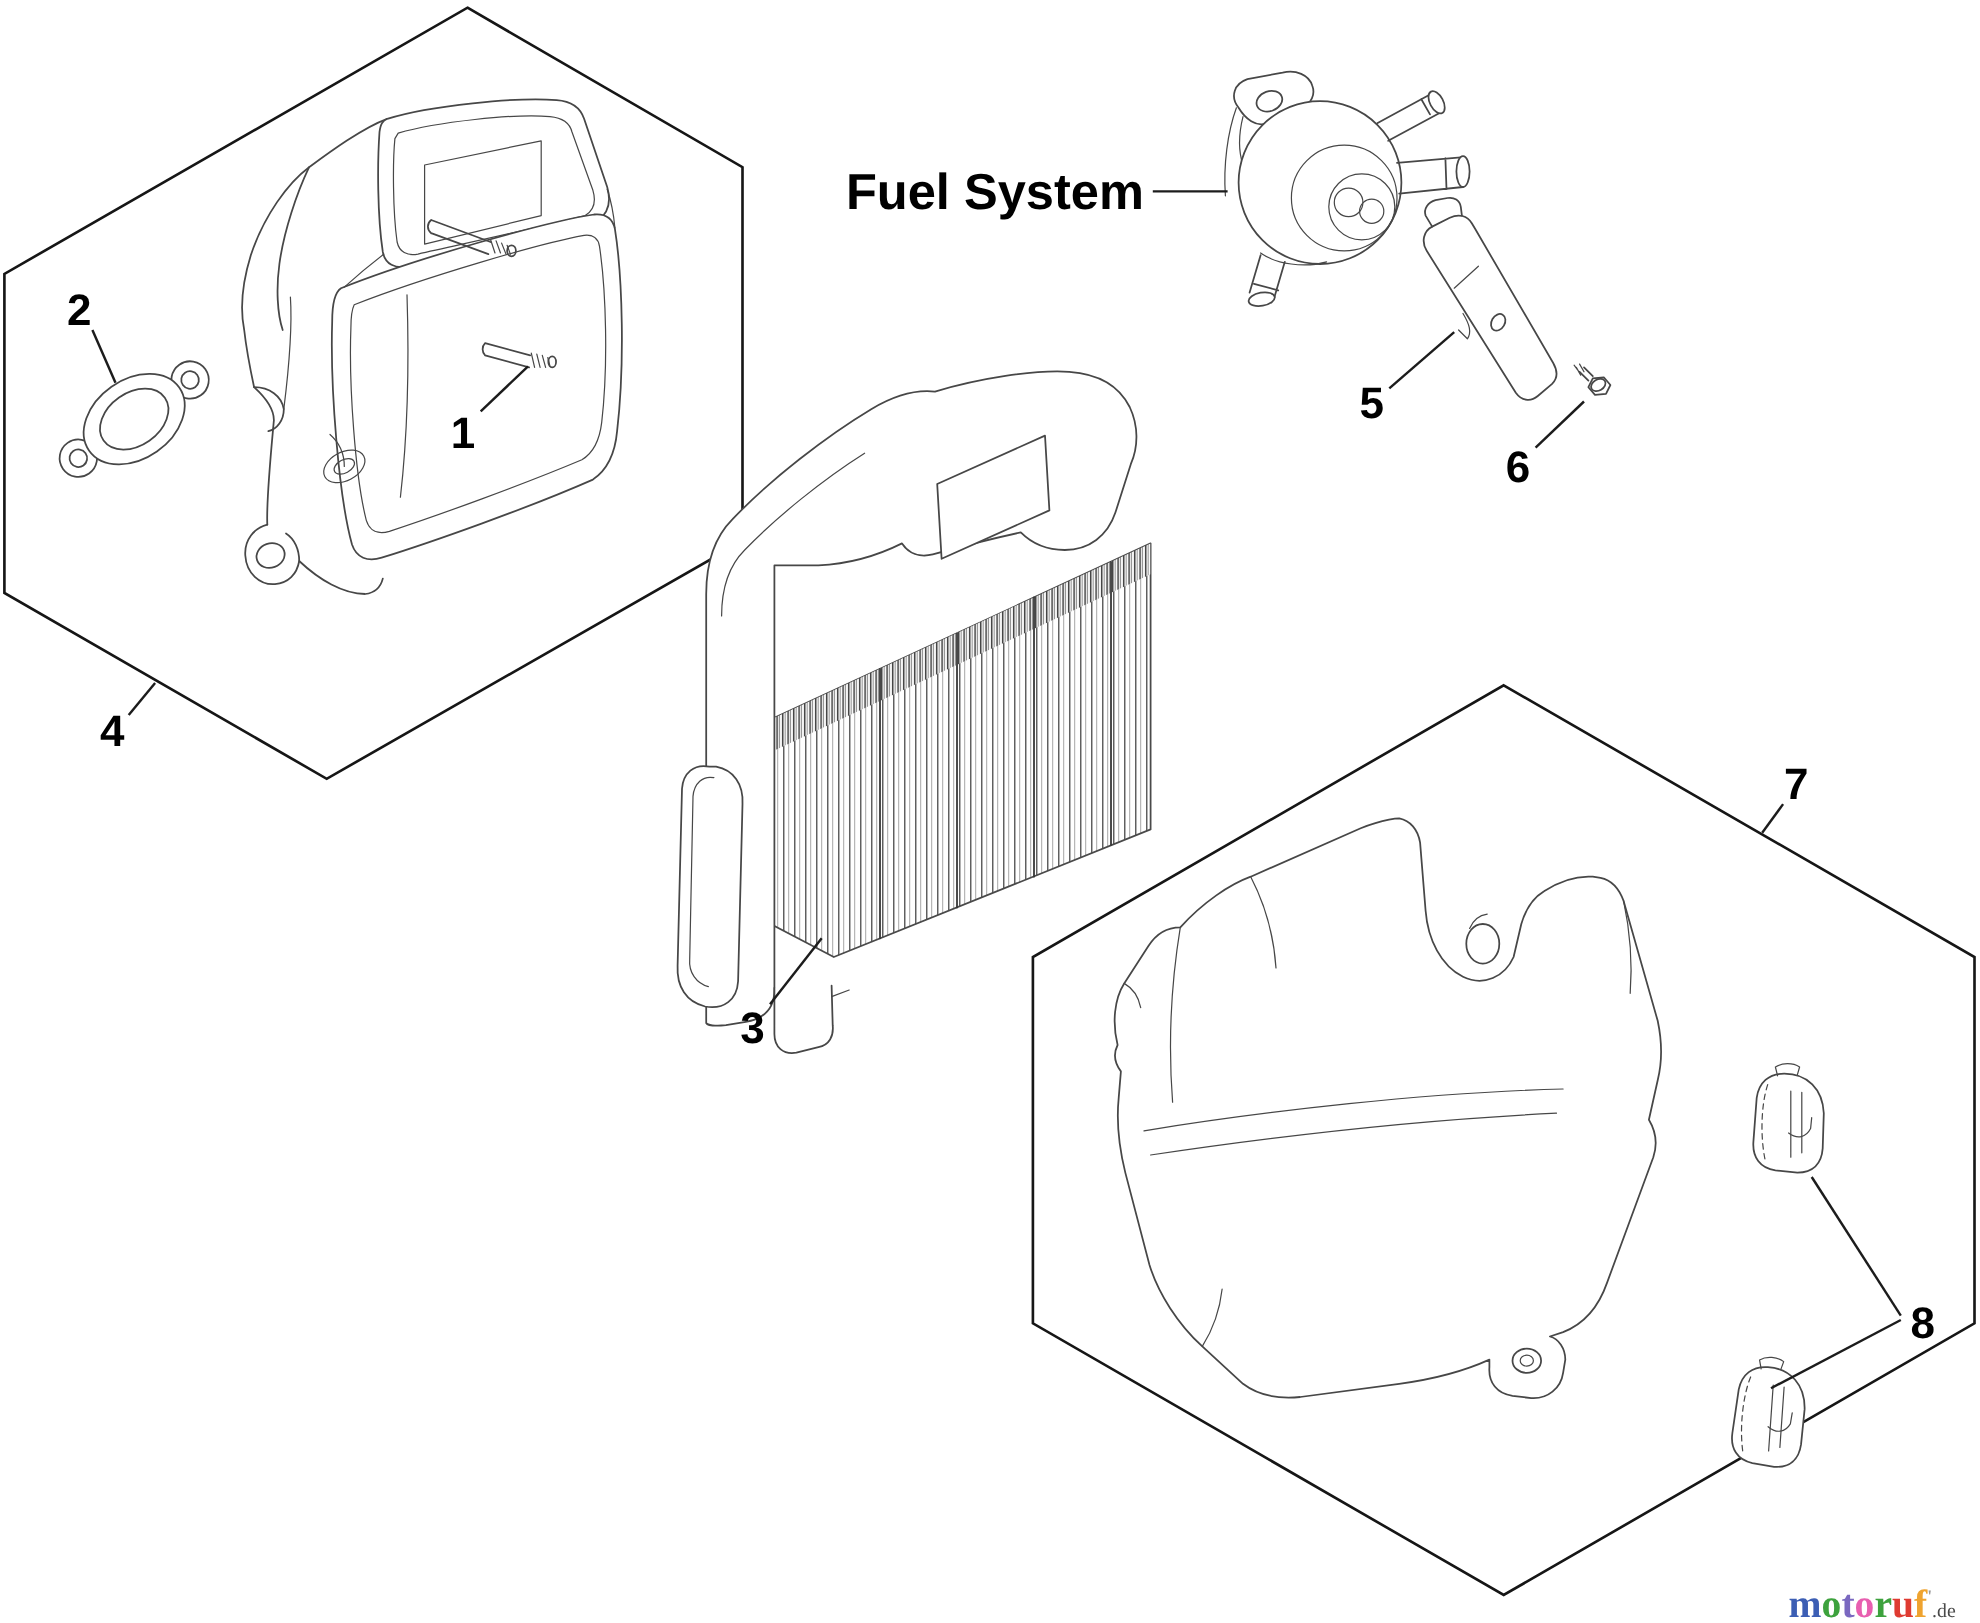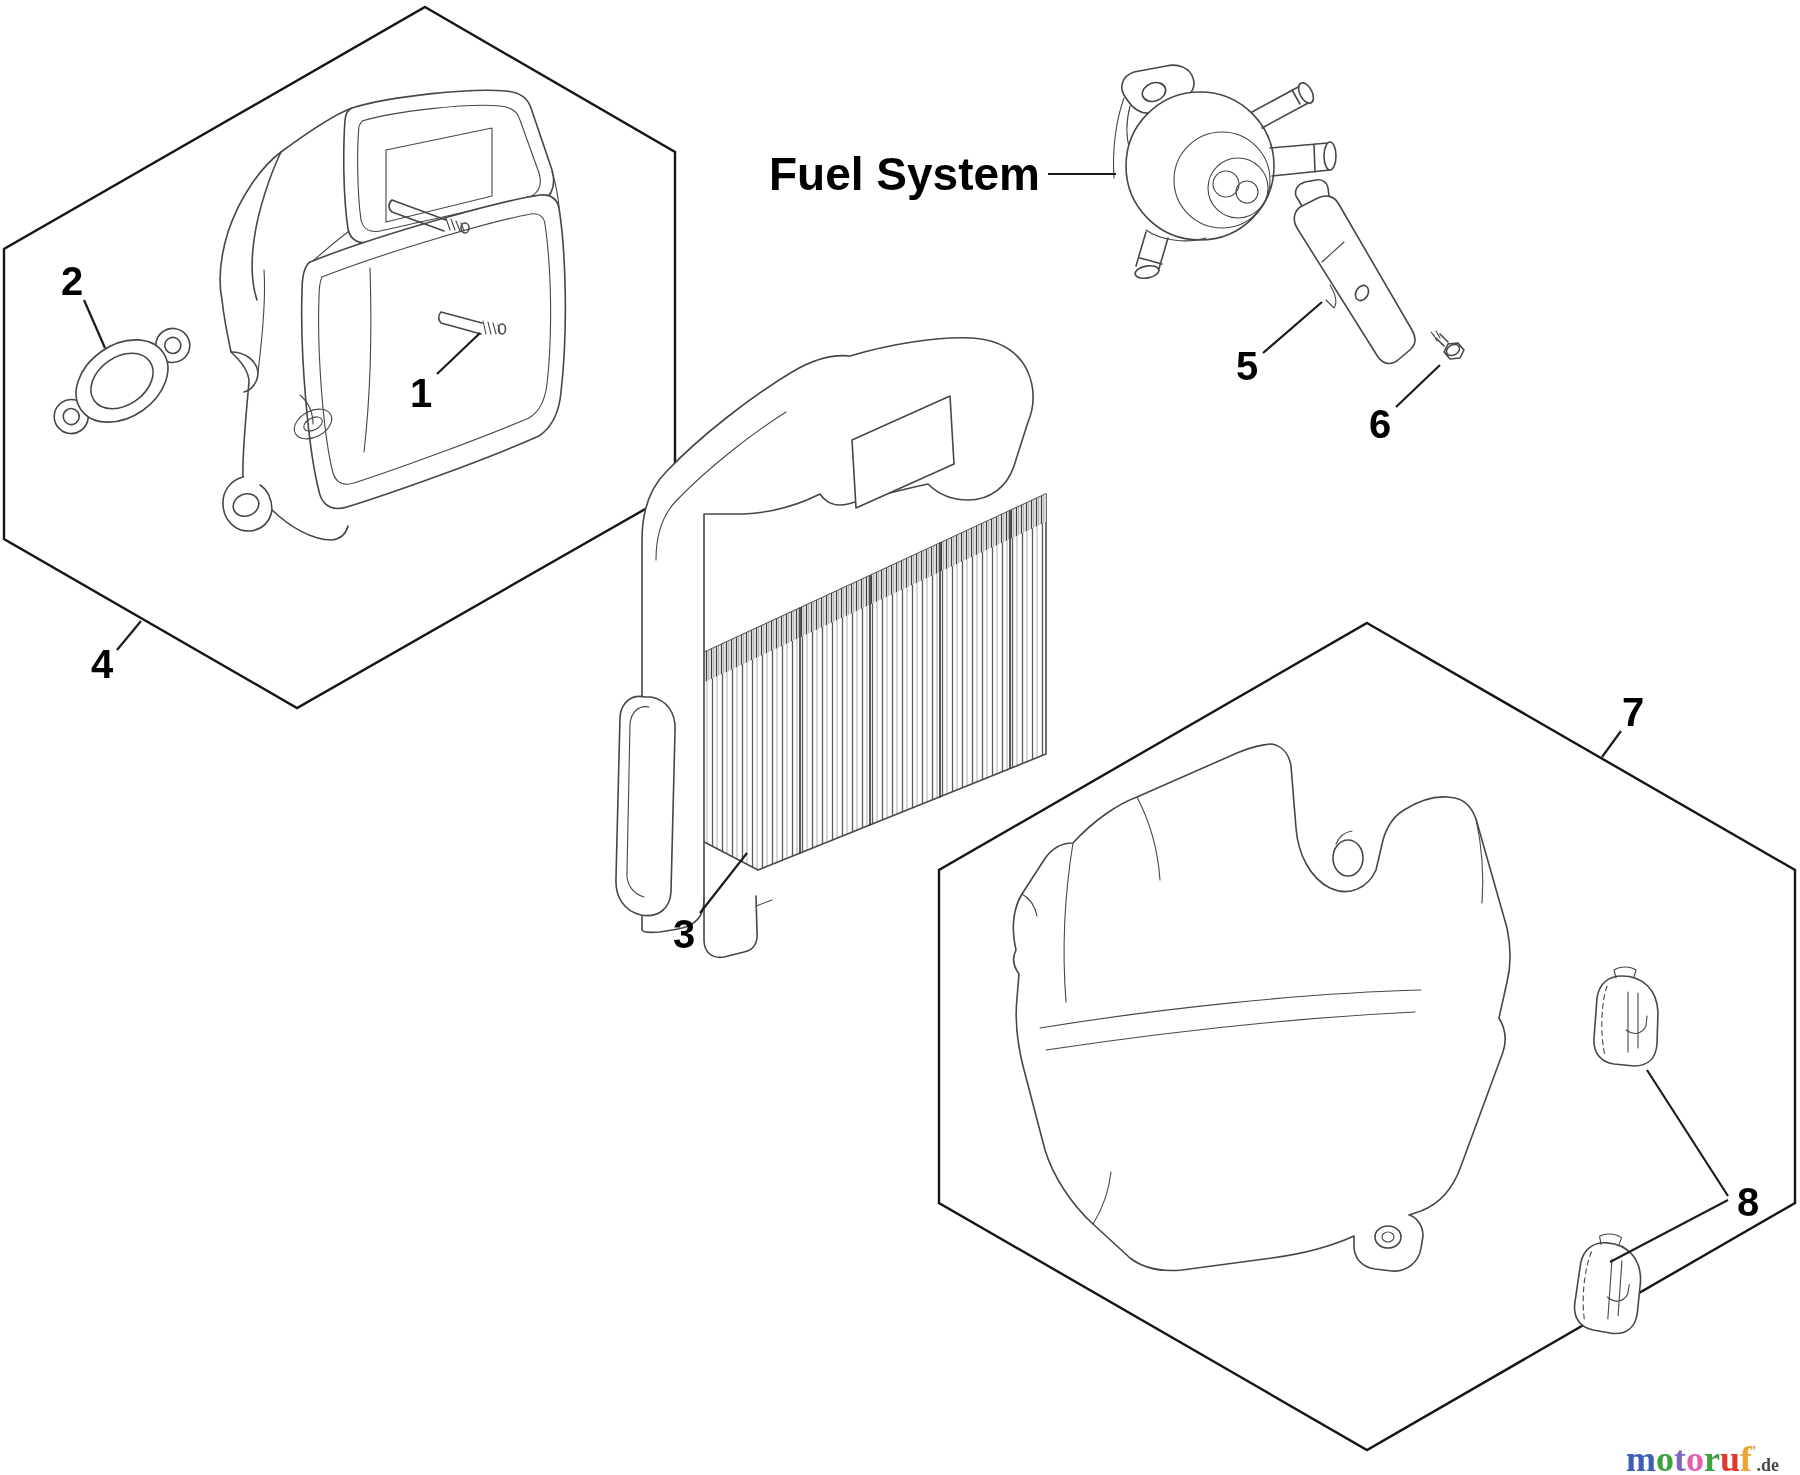--- a/index.html
+++ b/index.html
@@ -9,21 +9,21 @@
   svg .part .wfill{fill:#ffffff;}
   svg .part .thin{stroke-width:1.1;}
   svg .part .dash{stroke-dasharray:5 4;}
   .callout{font:700 40px "Liberation Sans",sans-serif;}
   .fuel-label{font:600 46px "Liberation Sans",sans-serif;}
   .hexborder{fill:none;stroke-width:2.4;}
   .leaders line{stroke-width:2.2;}
   .logo{position:absolute;left:1626px;top:1434px;white-space:nowrap;
         font-family:"Liberation Serif",serif;font-weight:700;font-size:36px;line-height:36px;}
   .logo .tick{font-size:16px;vertical-align:14px;}
-  .logo .suffix{font-size:18px;font-weight:700;}
+  .logo .suffix{font-size:18px;font-weight:400;}
 </style>
 </head>
 <body>
 
 <div class="stage">
 <svg width="1800" height="1475" viewBox="0 0 1800 1475">
   <defs>
     <pattern id="pleats" patternUnits="userSpaceOnUse" width="10" height="12">
       <rect width="10" height="12" fill="#ffffff"></rect>
       <line x1="2.5" y1="0" x2="2.5" y2="12" stroke="#5a5a5a" stroke-width="1.3"></line>

